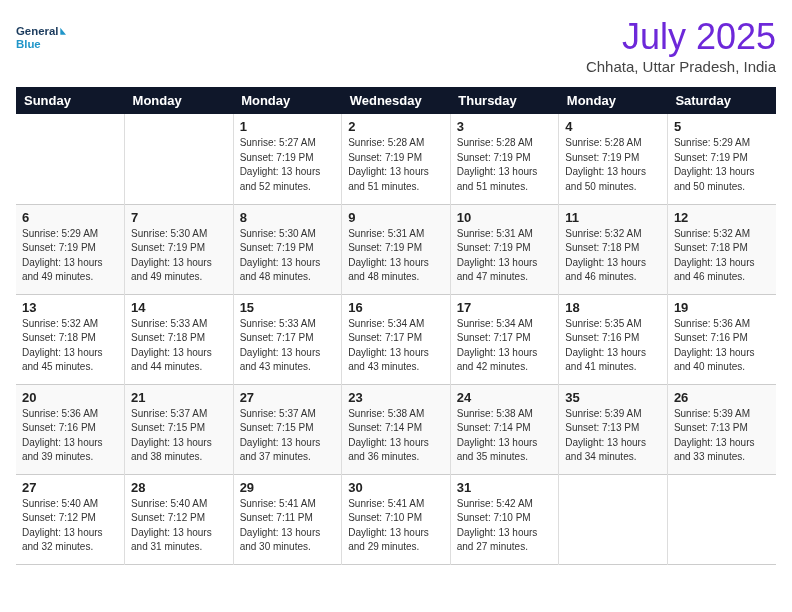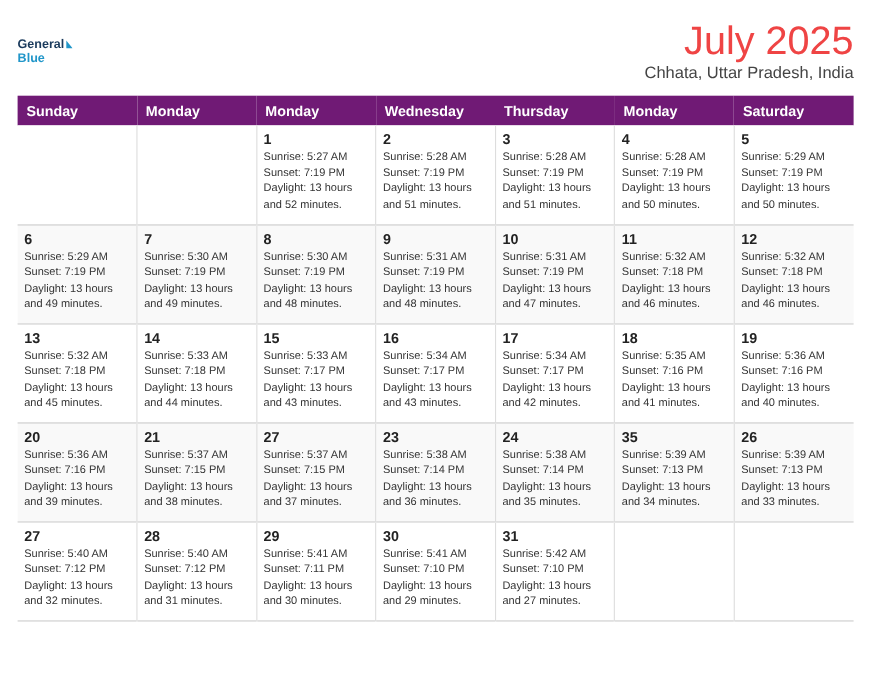--- a/index.html
+++ b/index.html
@@ -6,46 +6,46 @@
     body {
       font-family: Arial, sans-serif;
       background: #fff;
       width: 792px;
       min-height: 612px;
       padding: 16px;
     }
     .header {
       display: flex;
       justify-content: space-between;
-      align-items: center;
+      align-items: flex-start;
       margin-bottom: 12px;
     }
     .logo {
       display: flex;
       align-items: center;
       gap: 4px;
     }
     .title-block {
       text-align: right;
     }
     .month-year {
       font-size: 36px;
-      color: #ef4444;
+      color: #6d28d9;
       font-weight: normal;
     }
     .location {
       font-size: 15px;
       color: #444;
     }
     table {
       width: 100%;
       border-collapse: collapse;
     }
     thead th {
-      background: #701a75;
+      background: #0f172a;
       color: #fff;
       padding: 6px 8px;
       font-size: 13px;
       text-align: left;
       font-weight: bold;
     }
     tbody tr {
       border-bottom: 1px solid #ccc;
     }
     tbody td {

